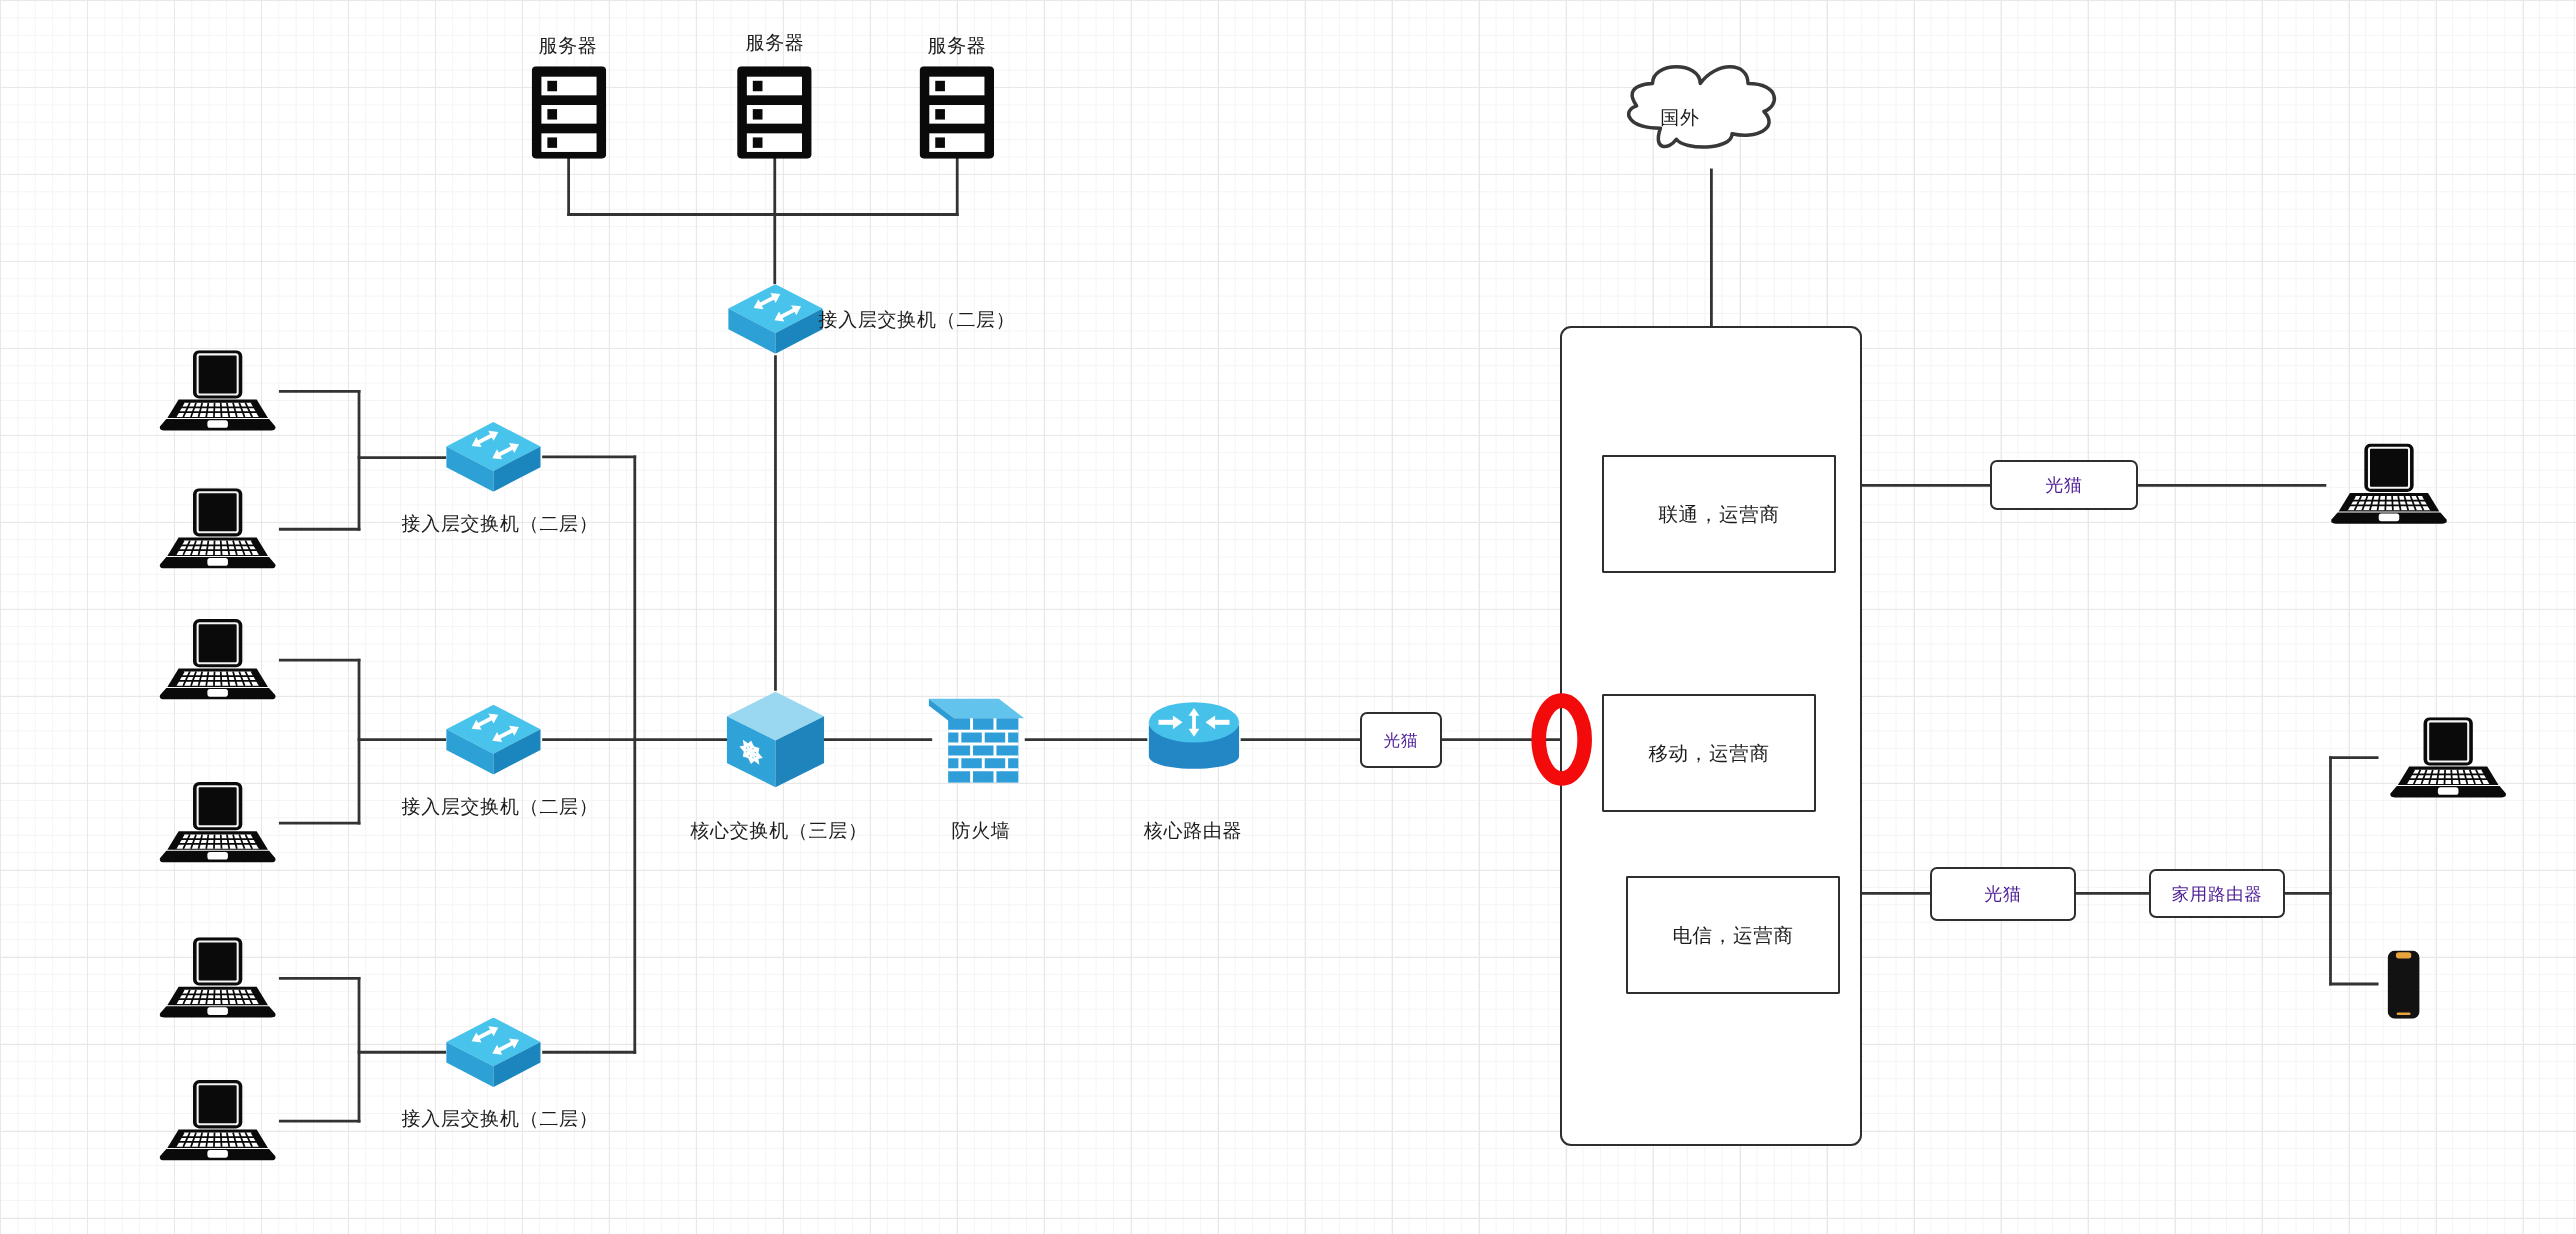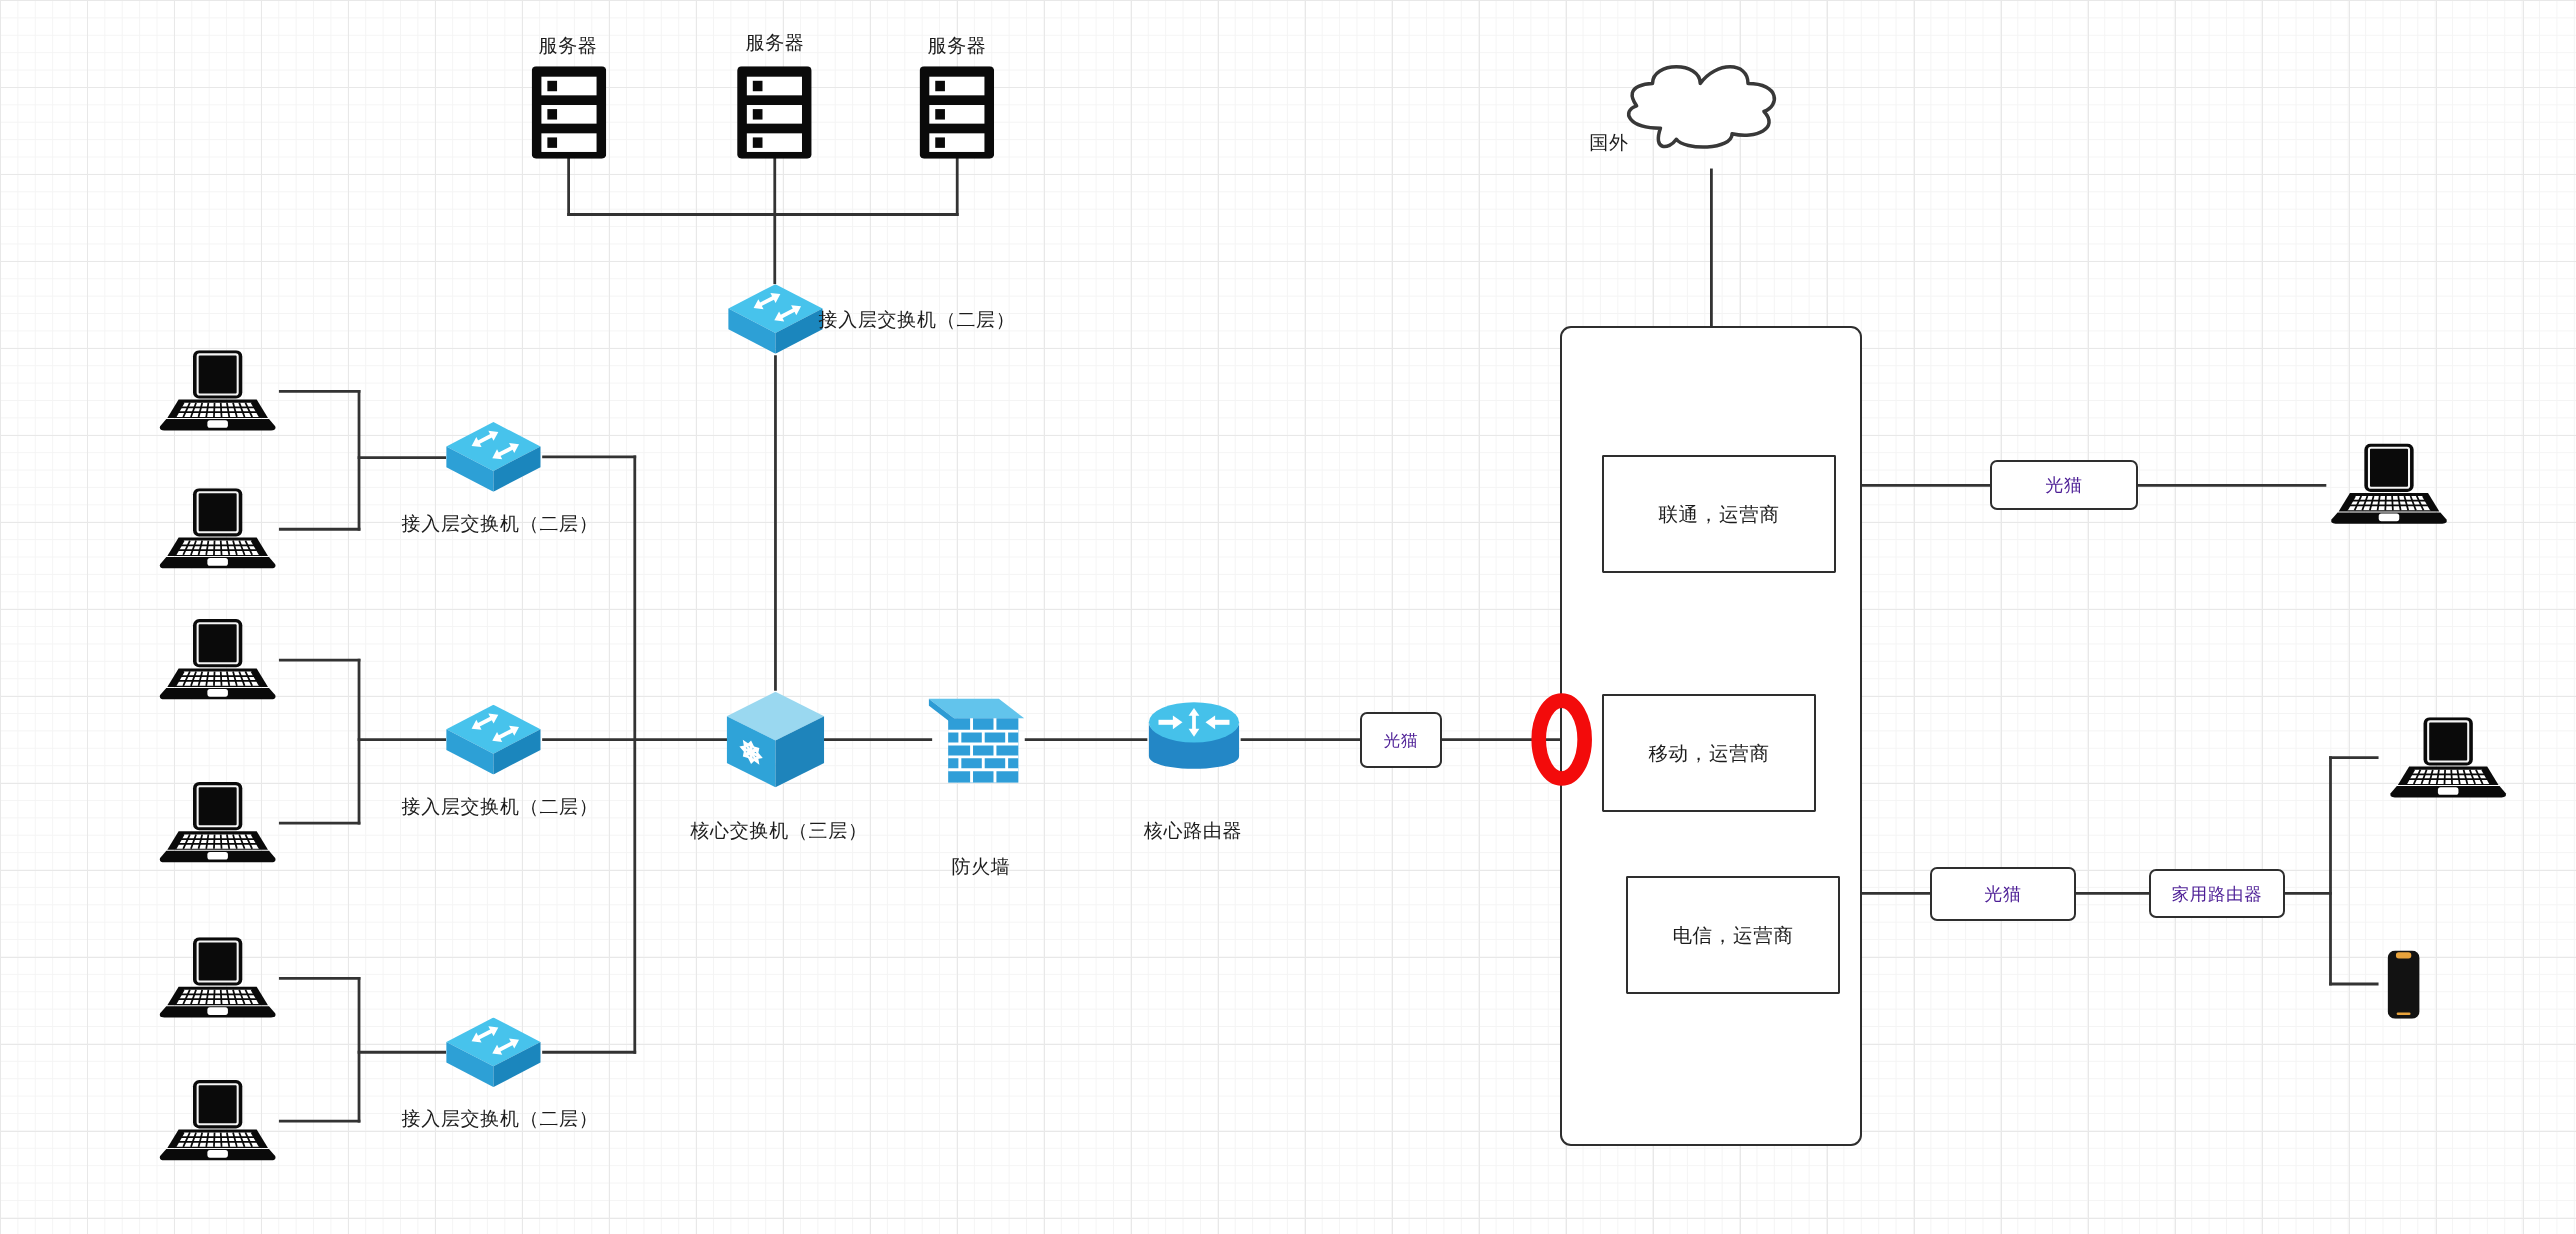--- a/index.html
+++ b/index.html
@@ -261,19 +261,19 @@
   <div class="lbl" style="left:568px;top:46px;">服务器</div>
   <div class="lbl" style="left:775px;top:43px;">服务器</div>
   <div class="lbl" style="left:957px;top:46px;">服务器</div>
 
   <div class="lbl" style="left:917px;top:320px;">接入层交换机（二层）</div>
   <div class="lbl" style="left:500px;top:524px;">接入层交换机（二层）</div>
   <div class="lbl" style="left:500px;top:807px;">接入层交换机（二层）</div>
   <div class="lbl" style="left:500px;top:1119px;">接入层交换机（二层）</div>
 
   <div class="lbl" style="left:779px;top:831px;">核心交换机（三层）</div>
-  <div class="lbl" style="left:981px;top:831px;margin-top:36px;">防火墙</div>
+  <div class="lbl" style="left:981px;top:831px;">防火墙</div>
   <div class="lbl" style="left:1193px;top:831px;">核心路由器</div>
 
-  <div class="lbl" style="left:1609px;top:118px;margin-top:25px;">国外</div>
+  <div class="lbl" style="left:1680px;top:118px;">国外</div>
 
 </div>
 
 
 </body></html>

